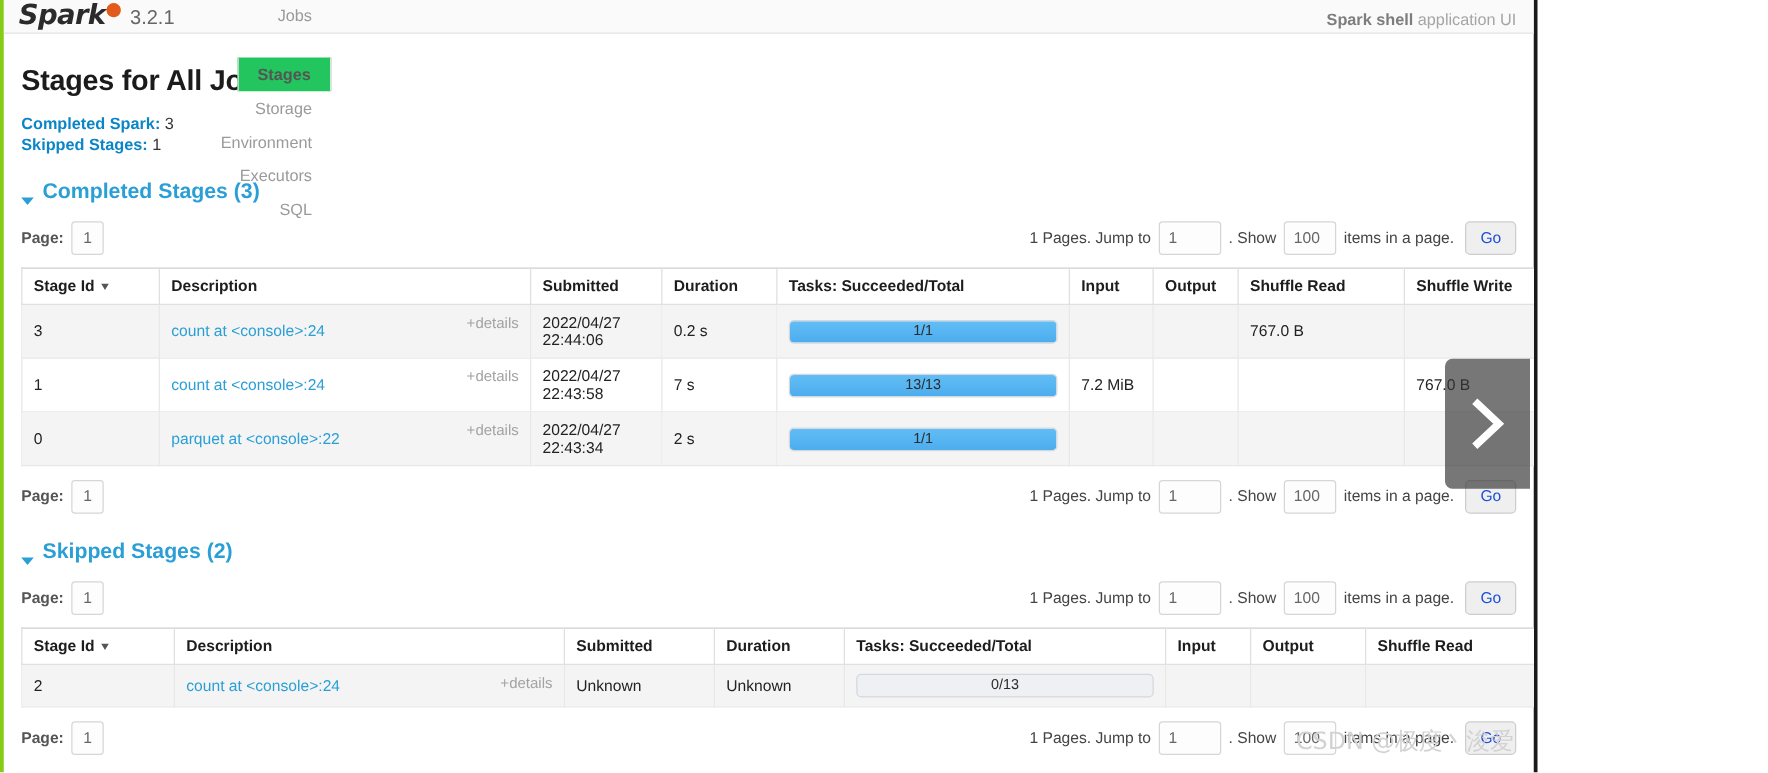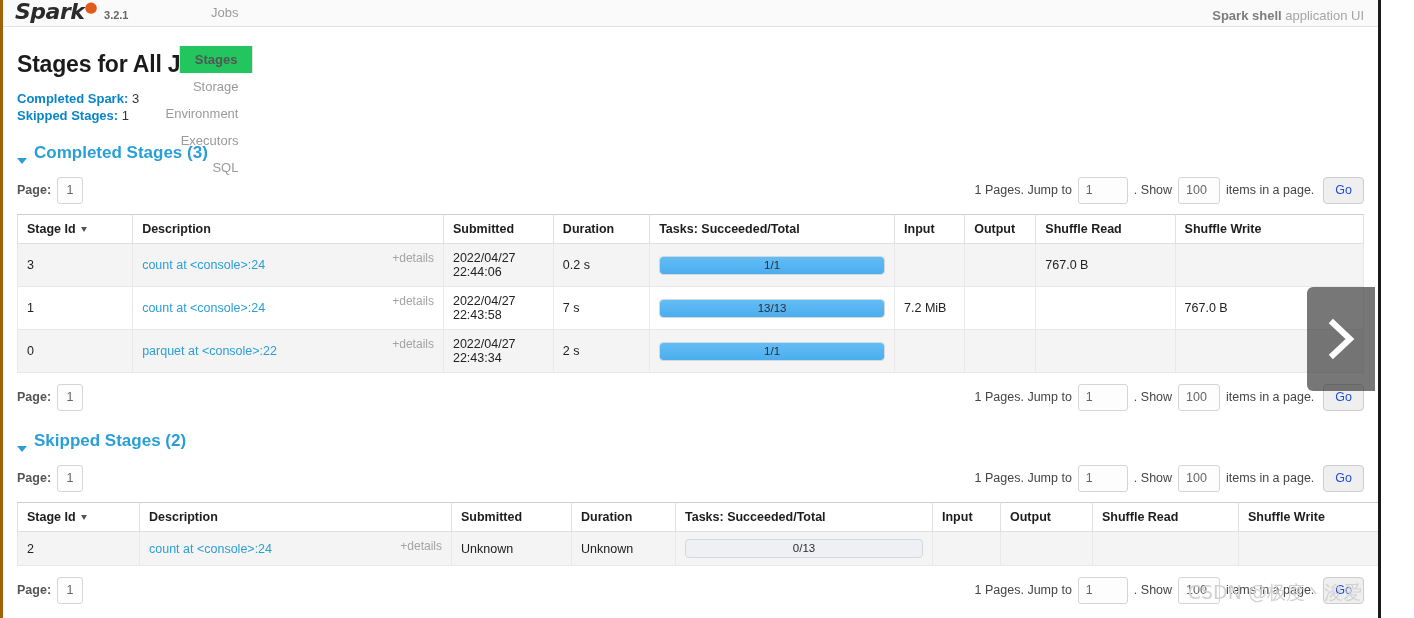--- a/index.html
+++ b/index.html
@@ -5,23 +5,23 @@
   * { box-sizing: border-box; }
   html, body {
     margin: 0; padding: 0;
     width: 1414px; height: 618px;
     overflow: hidden;
     background: #ffffff;
     font-family: "Liberation Sans", sans-serif;
   }
   #root {
     position: relative;
-    width: 1381px; height: 618px;
+    width: 1230px; height: 618px;
     background: #ffffff;
-    border-left: 3px solid #a16207;
+    border-left: 3px solid #84cc16;
     border-right: 3px solid #1a1a1a;
     overflow: hidden;
   }
 
   
   .navbar {
     position: relative;
     height: 27px;
     background: #fafafa;
     border-bottom: 1px solid #e3e3e3;
@@ -47,24 +47,24 @@
   }
   .brand-logo .dot {
     color: #e25a1c;
     font-style: normal;
     font-size: 15px;
     position: relative;
     top: -7px;
     left: 0px;
   }
   .brand-ver {
-    font-size: 11px;
+    font-size: 16px;
     color: #666;
     margin-left: 7px;
-    font-weight: bold;
+    font-weight: normal;
   }
   .nav-tabs {
     display: flex;
     align-items: flex-end;
     height: 27px;
     flex-direction: column;
   }
   .nav-tab {
     font-size: 13px;
     color: #9a9a9a;

